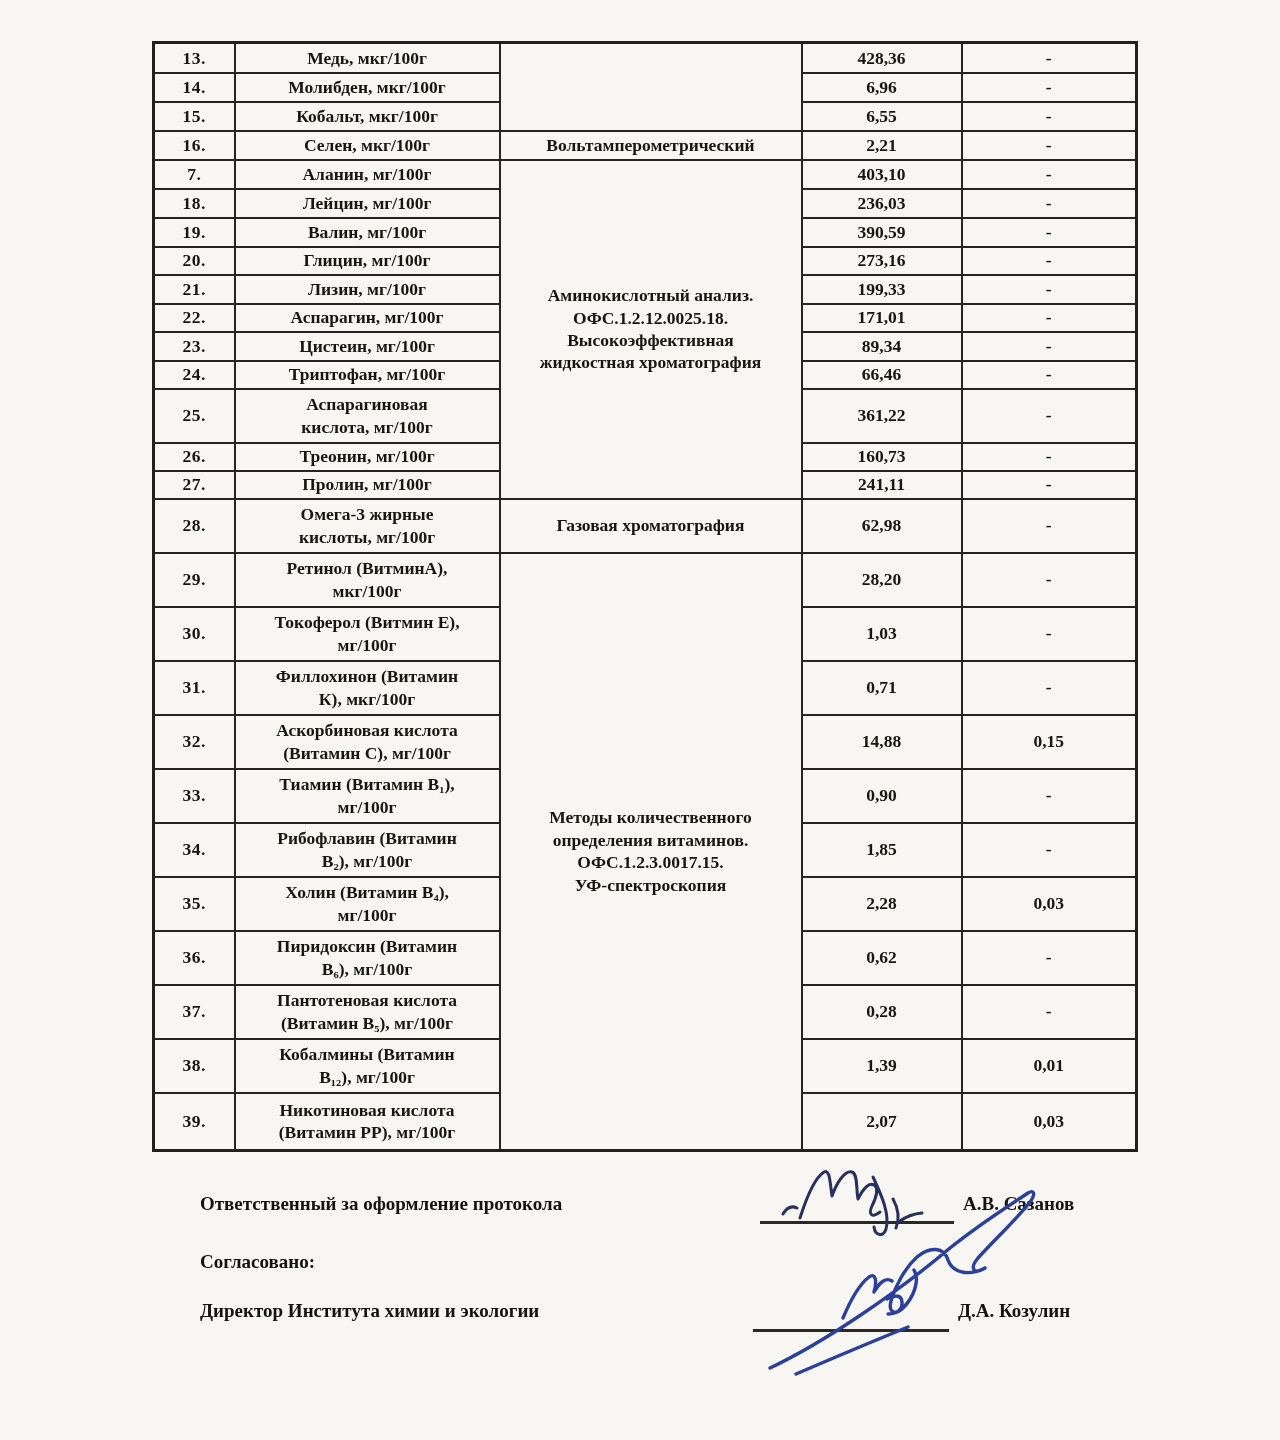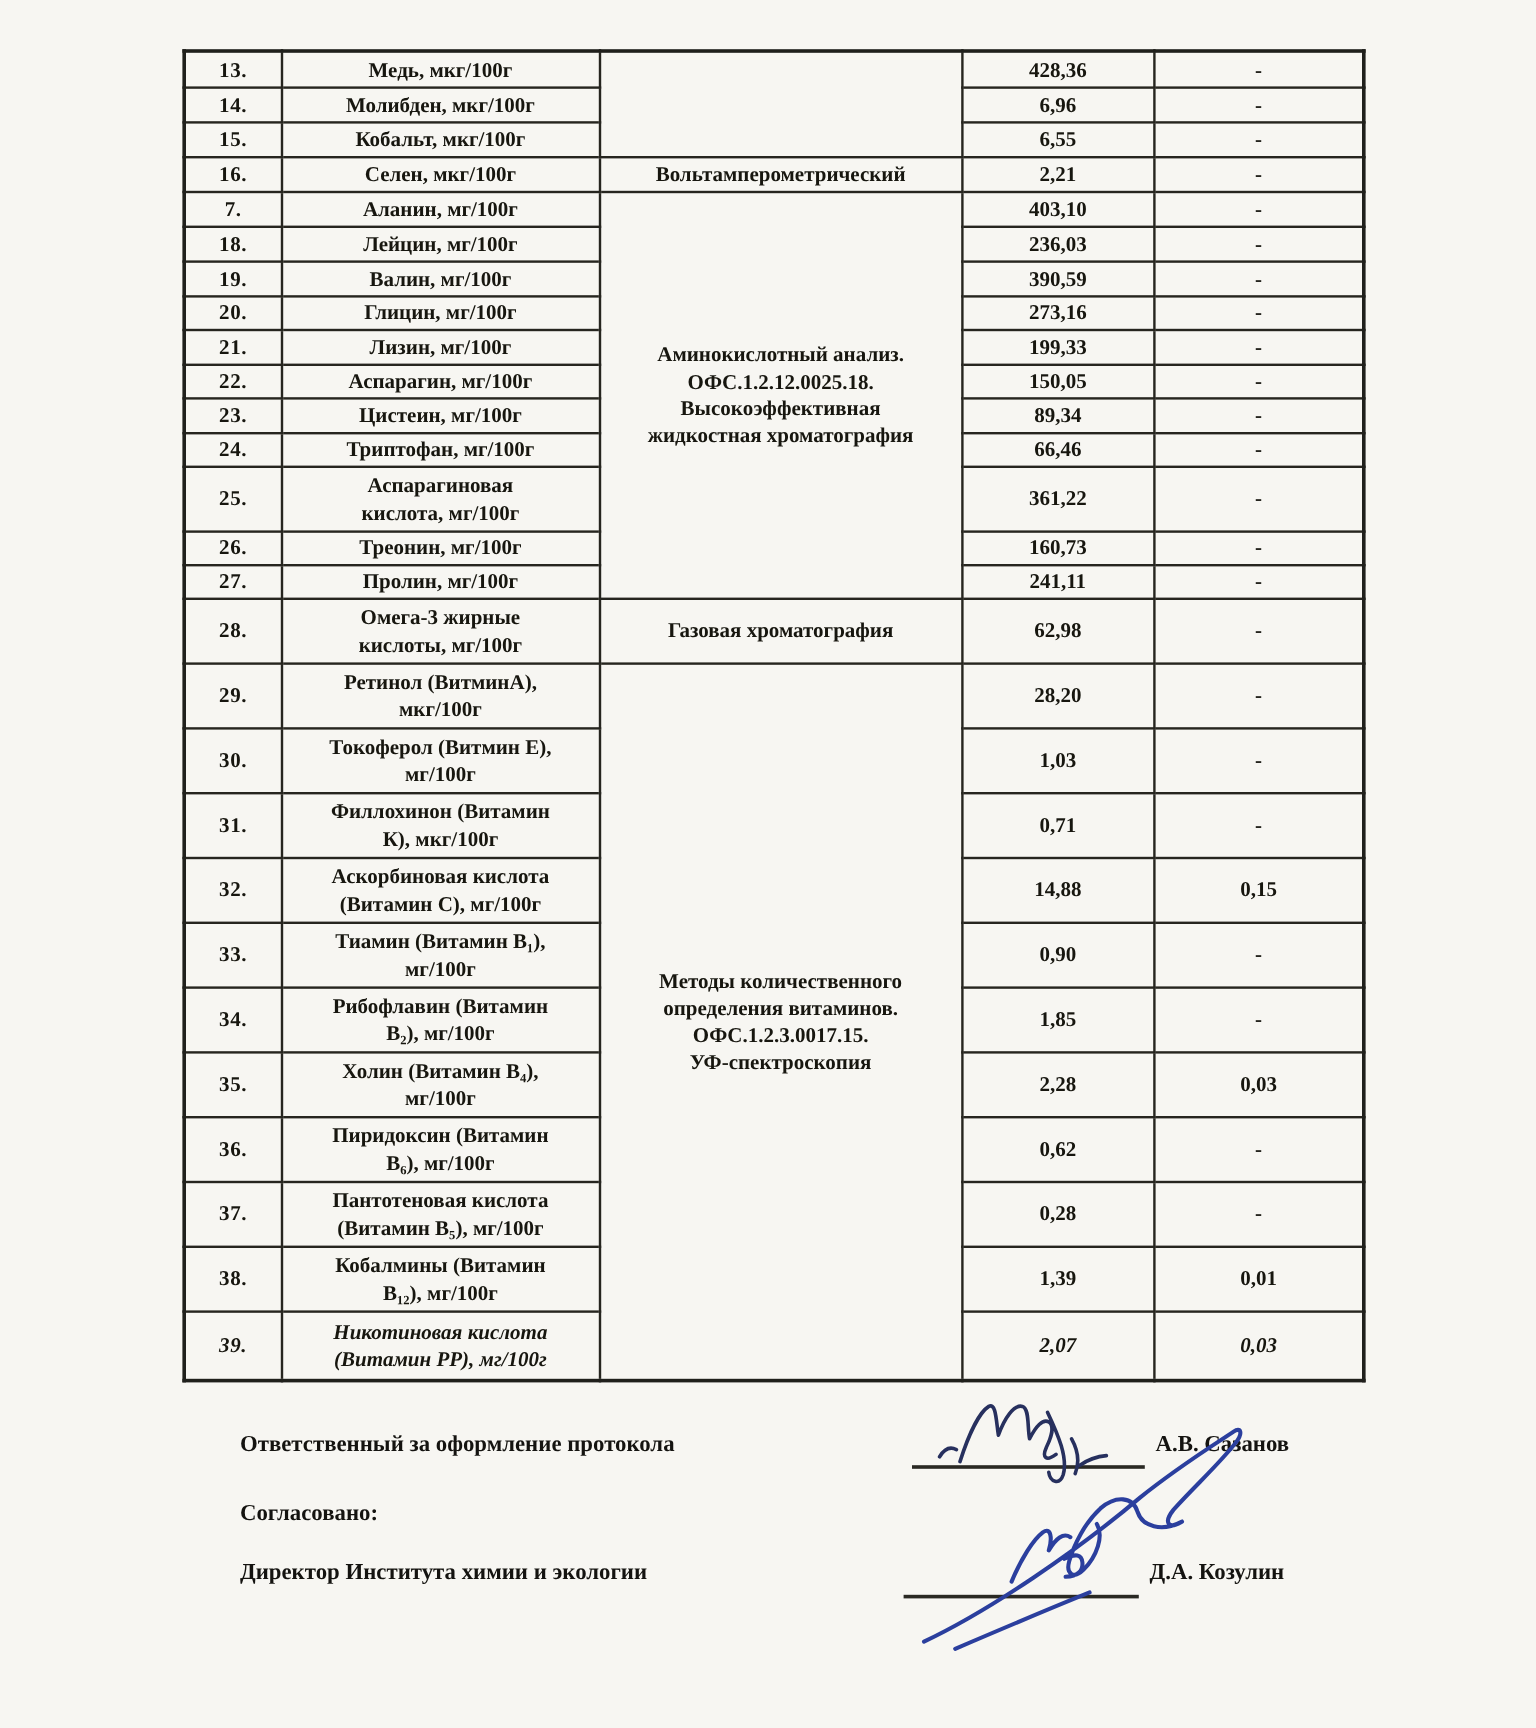--- a/index.html
+++ b/index.html
@@ -105,21 +105,21 @@
         </tr>
         <tr style="height: 29px;">
           <td class="c-num">21.</td>
           <td class="c-name">Лизин, мг/100г</td>
           <td class="c-value">199,33</td>
           <td class="c-unc">-</td>
         </tr>
         <tr style="height: 28px;">
           <td class="c-num">22.</td>
           <td class="c-name">Аспарагин, мг/100г</td>
-          <td class="c-value">150,05</td>
+          <td class="c-value">171,01</td>
           <td class="c-unc">-</td>
         </tr>
         <tr style="height: 29px;">
           <td class="c-num">23.</td>
           <td class="c-name">Цистеин, мг/100г</td>
           <td class="c-value">89,34</td>
           <td class="c-unc">-</td>
         </tr>
         <tr style="height: 28px;">
           <td class="c-num">24.</td>
@@ -221,21 +221,21 @@
           <td class="c-value">0,28</td>
           <td class="c-unc">-</td>
         </tr>
         <tr style="height: 54px;">
           <td class="c-num">38.</td>
           <td class="c-name">Кобалмины (Витамин
 В₁₂), мг/100г</td>
           <td class="c-value">1,39</td>
           <td class="c-unc">0,01</td>
         </tr>
-        <tr style="height: 58px; font-style: italic;">
+        <tr style="height: 58px;">
           <td class="c-num">39.</td>
           <td class="c-name">Никотиновая кислота
 (Витамин РР), мг/100г</td>
           <td class="c-value">2,07</td>
           <td class="c-unc">0,03</td>
         </tr>
       </tbody>
   </table>
 
   <div class="f-label" style="left:200px;top:1193px">Ответственный за оформление протокола</div>

